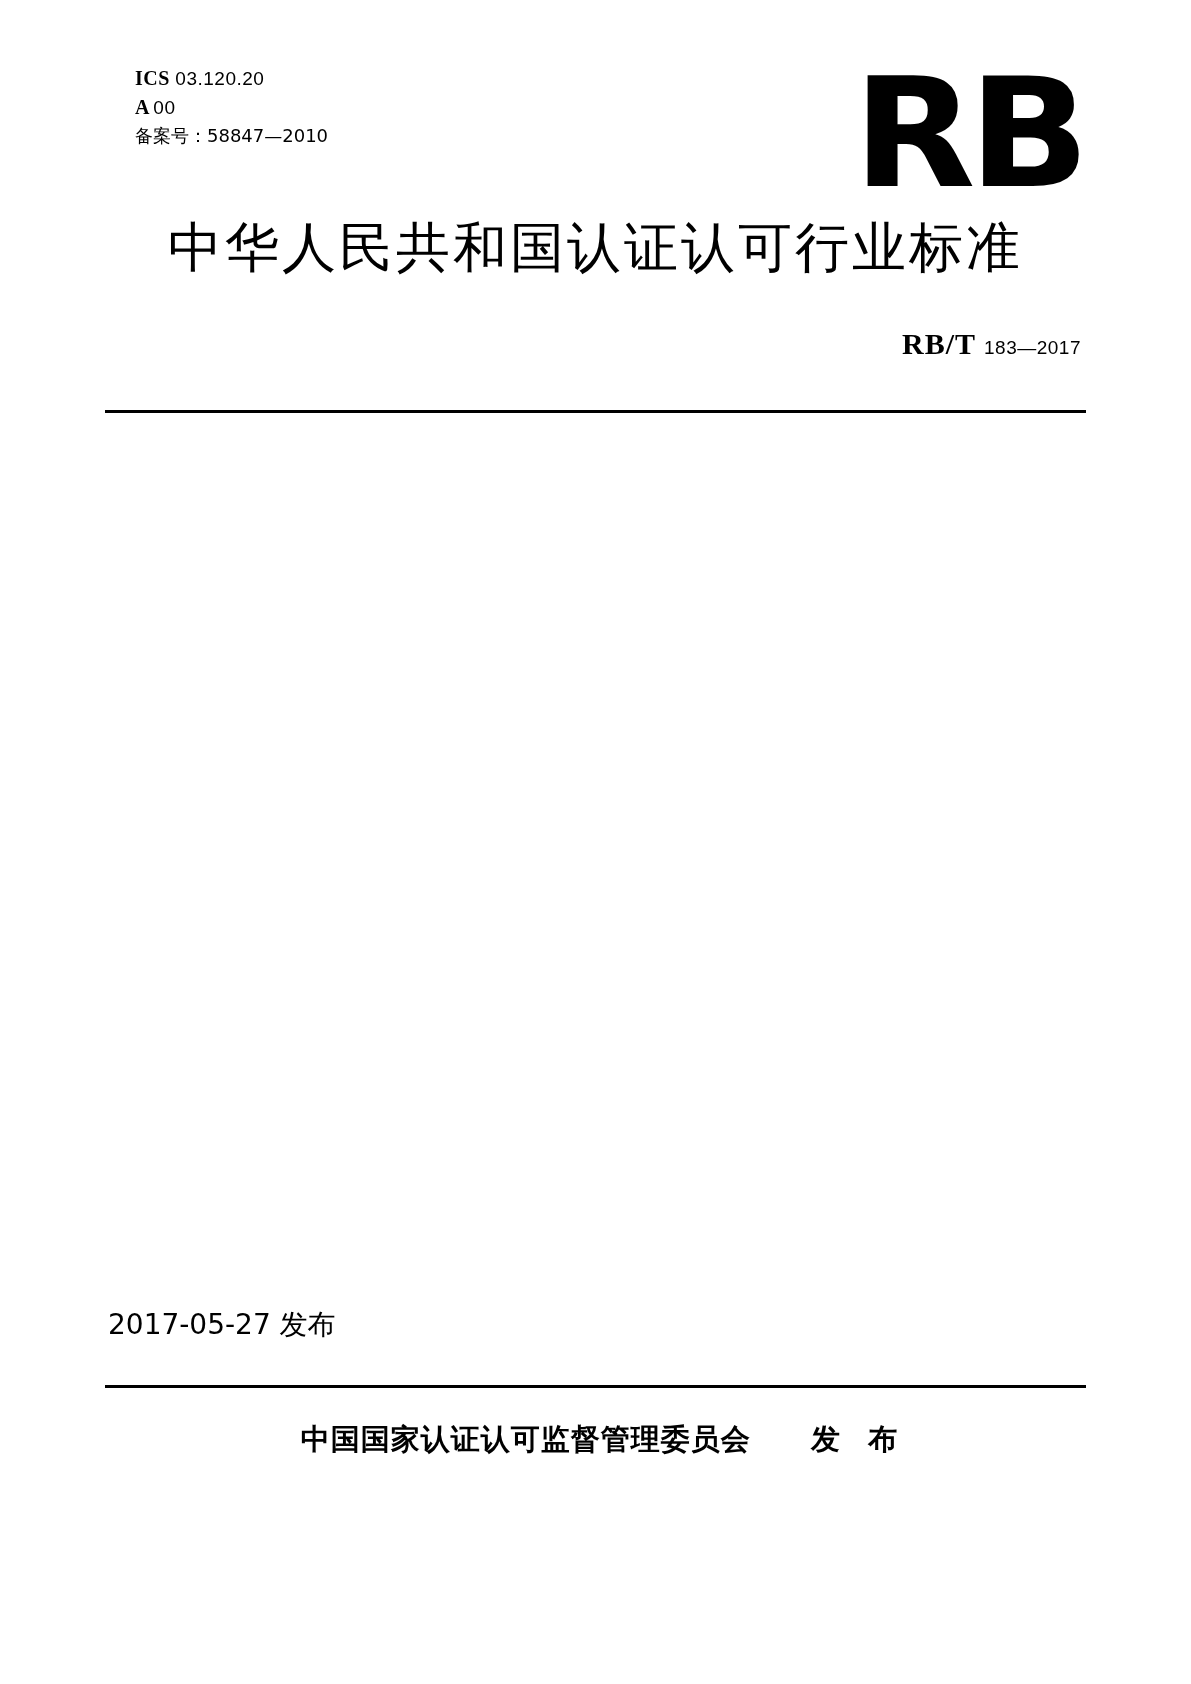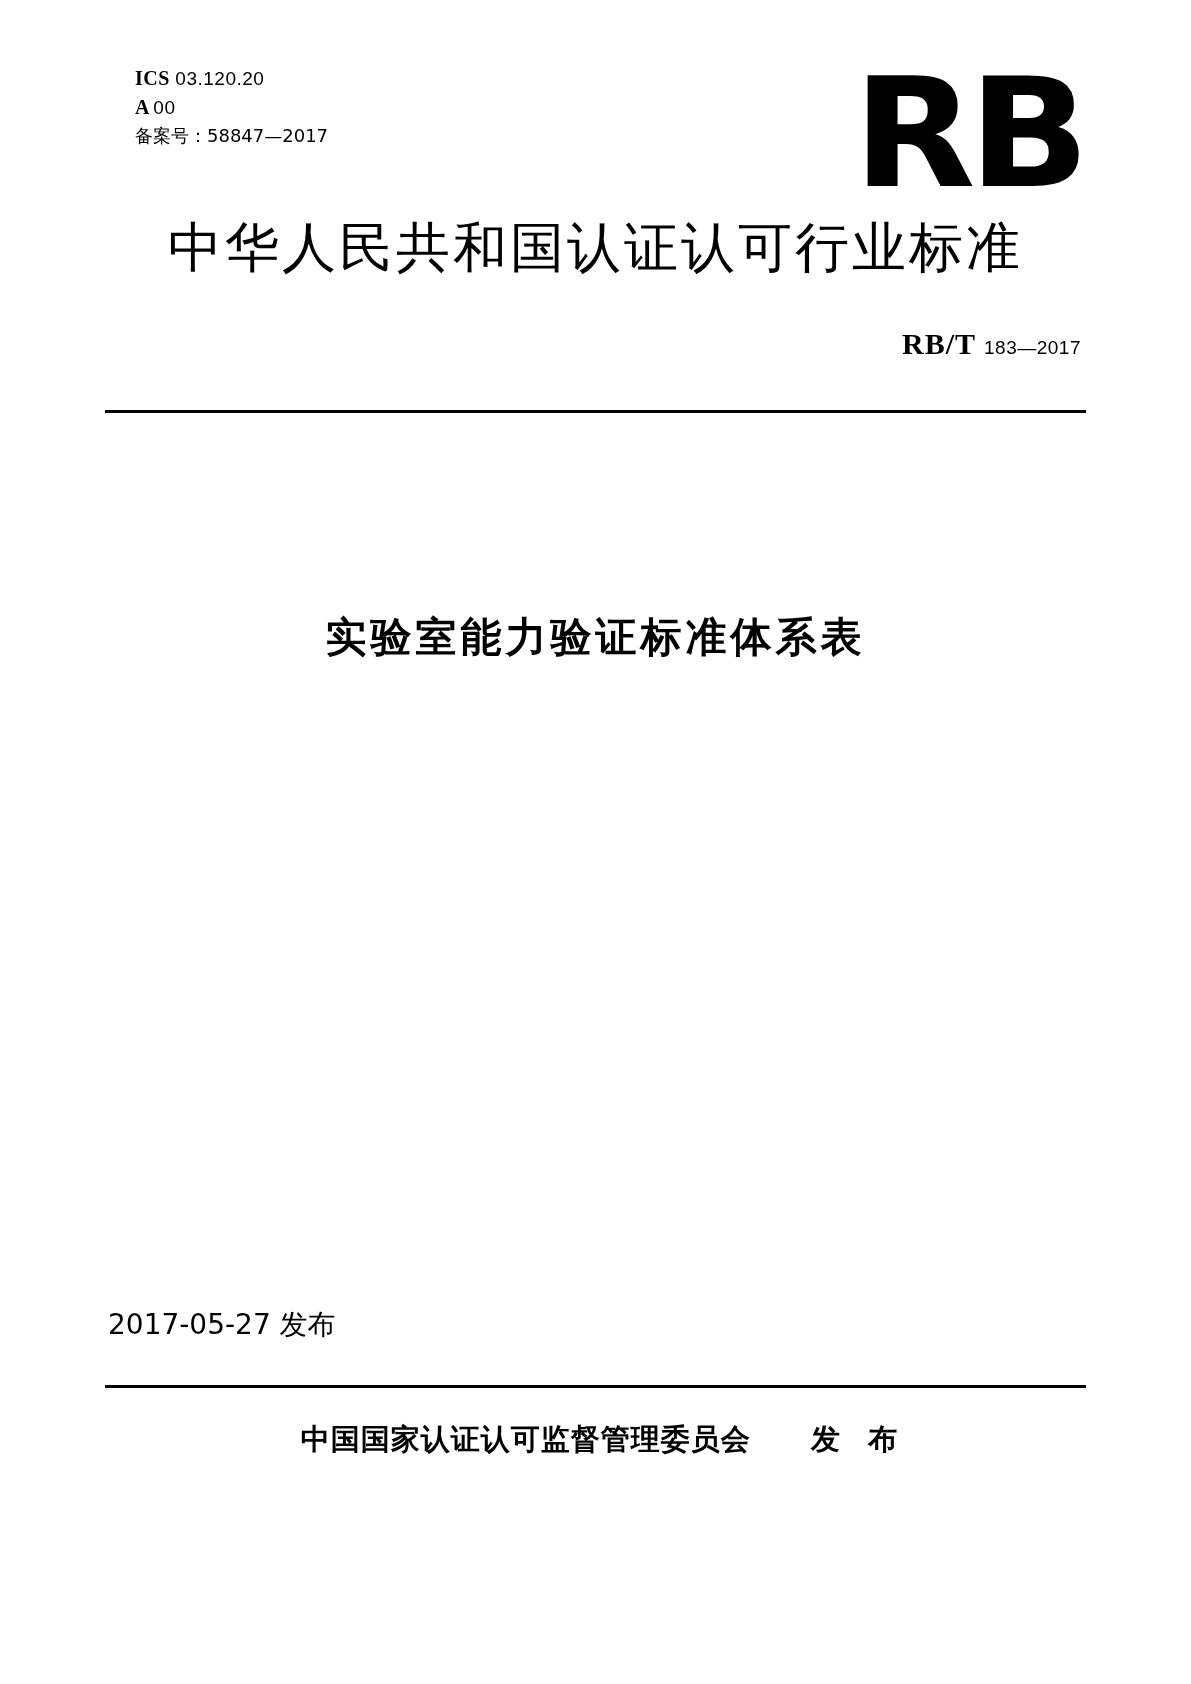--- a/index.html
+++ b/index.html
@@ -192,35 +192,34 @@
 
   <div class="meta">
     <div class="ics">
       <span>ICS</span>
       <span class="num">03.120.20</span>
     </div>
     <div class="cls">
       <span>A</span>
       <span class="num">00</span>
     </div>
-    <div class="record">备案号：58847—2017</div>
+    <div class="record">备案号：58847—2010</div>
   </div>
 
   <div class="rb-logo">RB</div>
 
   <div class="nat-title">中华人民共和国认证认可行业标准</div>
 
   <div class="std-no">
     <span>RB/T</span>
     <span class="n">183—2017</span>
   </div>
 
   <div class="rule-top"></div>
 
-  <div class="doc-title-cn">实验室能力验证标准体系表</div>
 
   <div class="date-issue">2017-05-27 发布</div>
 
   <div class="rule-bottom"></div>
 
   <div class="publisher">
     <span class="word">中国国家认证认可监督管理委员会</span>
     <span class="gap"></span>
     <span class="word pub-verb">发 布</span>
   </div>

